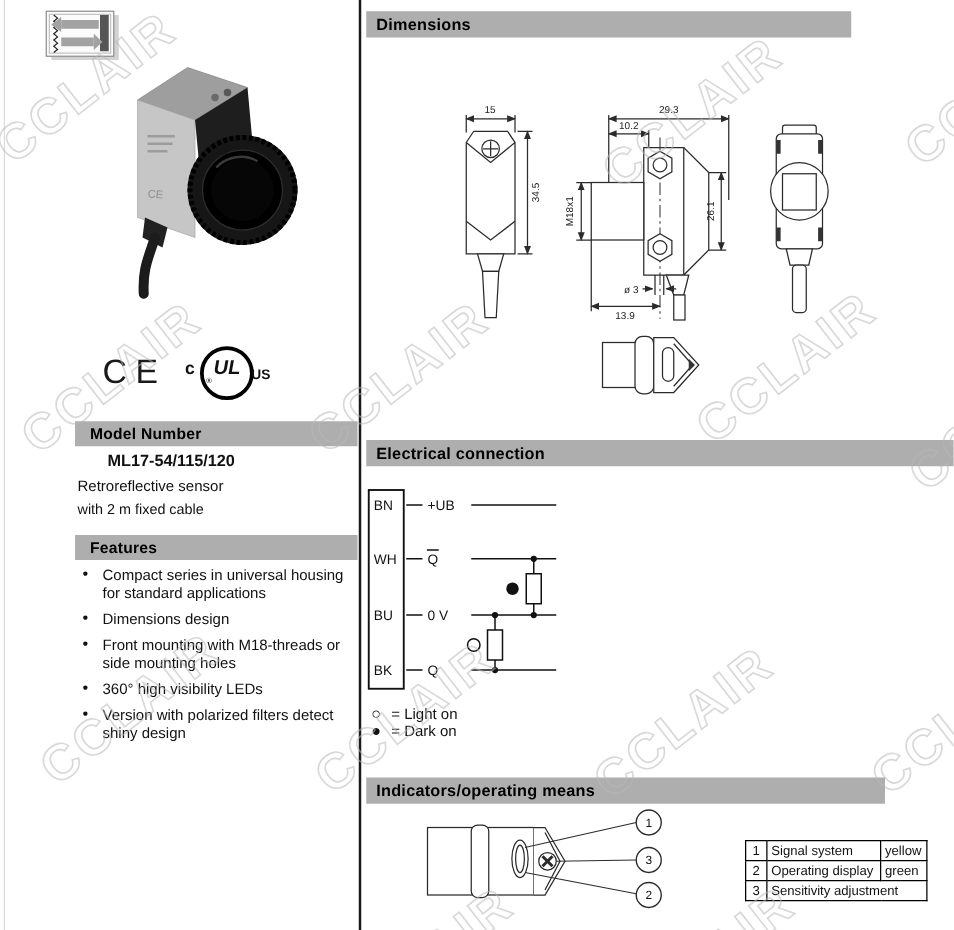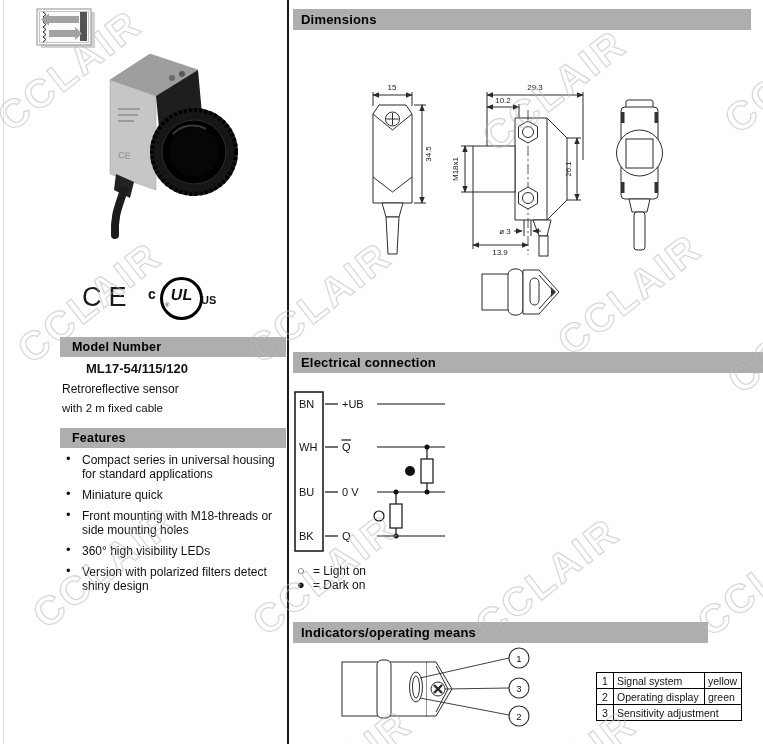--- a/index.html
+++ b/index.html
@@ -118,27 +118,27 @@
 </div>
 
 <div class="abs bar small" style="left:60px;top:337px;width:226px;">Model Number</div>
 <div class="abs model-number" style="left:70px;top:361px;padding-left:16px;">ML17-54/115/120</div>
 <div class="abs model-desc1" style="left:62px;top:382px;">Retroreflective sensor</div>
 <div class="abs model-desc2" style="left:62px;top:402px;">with 2 m fixed cable</div>
 
 <div class="abs bar small" style="left:60px;top:428px;width:226px;">Features</div>
 <ul class="abs features" style="left:62px;top:453px;">
   <li>Compact series in universal housing for standard applications</li>
-  <li>Miniature quick</li>
+  <li>Dimensions design</li>
   <li>Front mounting with M18-threads or side mounting holes</li>
   <li>360° high visibility LEDs</li>
   <li>Version with polarized filters detect shiny design</li>
 </ul>
 
-<div class="abs bar" style="left:293px;top:9px;width:458px;">Dimensions</div>
+<div class="abs bar" style="left:293px;top:9px;width:388px;">Dimensions</div>
 
 <svg class="abs" style="left:293px;top:40px;" width="470" height="295" viewBox="0 0 470 295" stroke="#2b2b2b" stroke-width="1" fill="none">
   <defs>
     <marker id="arr" viewBox="0 0 10 10" refX="9" refY="5" markerWidth="7" markerHeight="7" orient="auto-start-reverse">
       <path d="M0,1 L10,5 L0,9 z" fill="#2b2b2b" stroke="none"></path>
     </marker>
   </defs>
 
   <g>
     <line x1="80" y1="52" x2="80" y2="66"></line>

